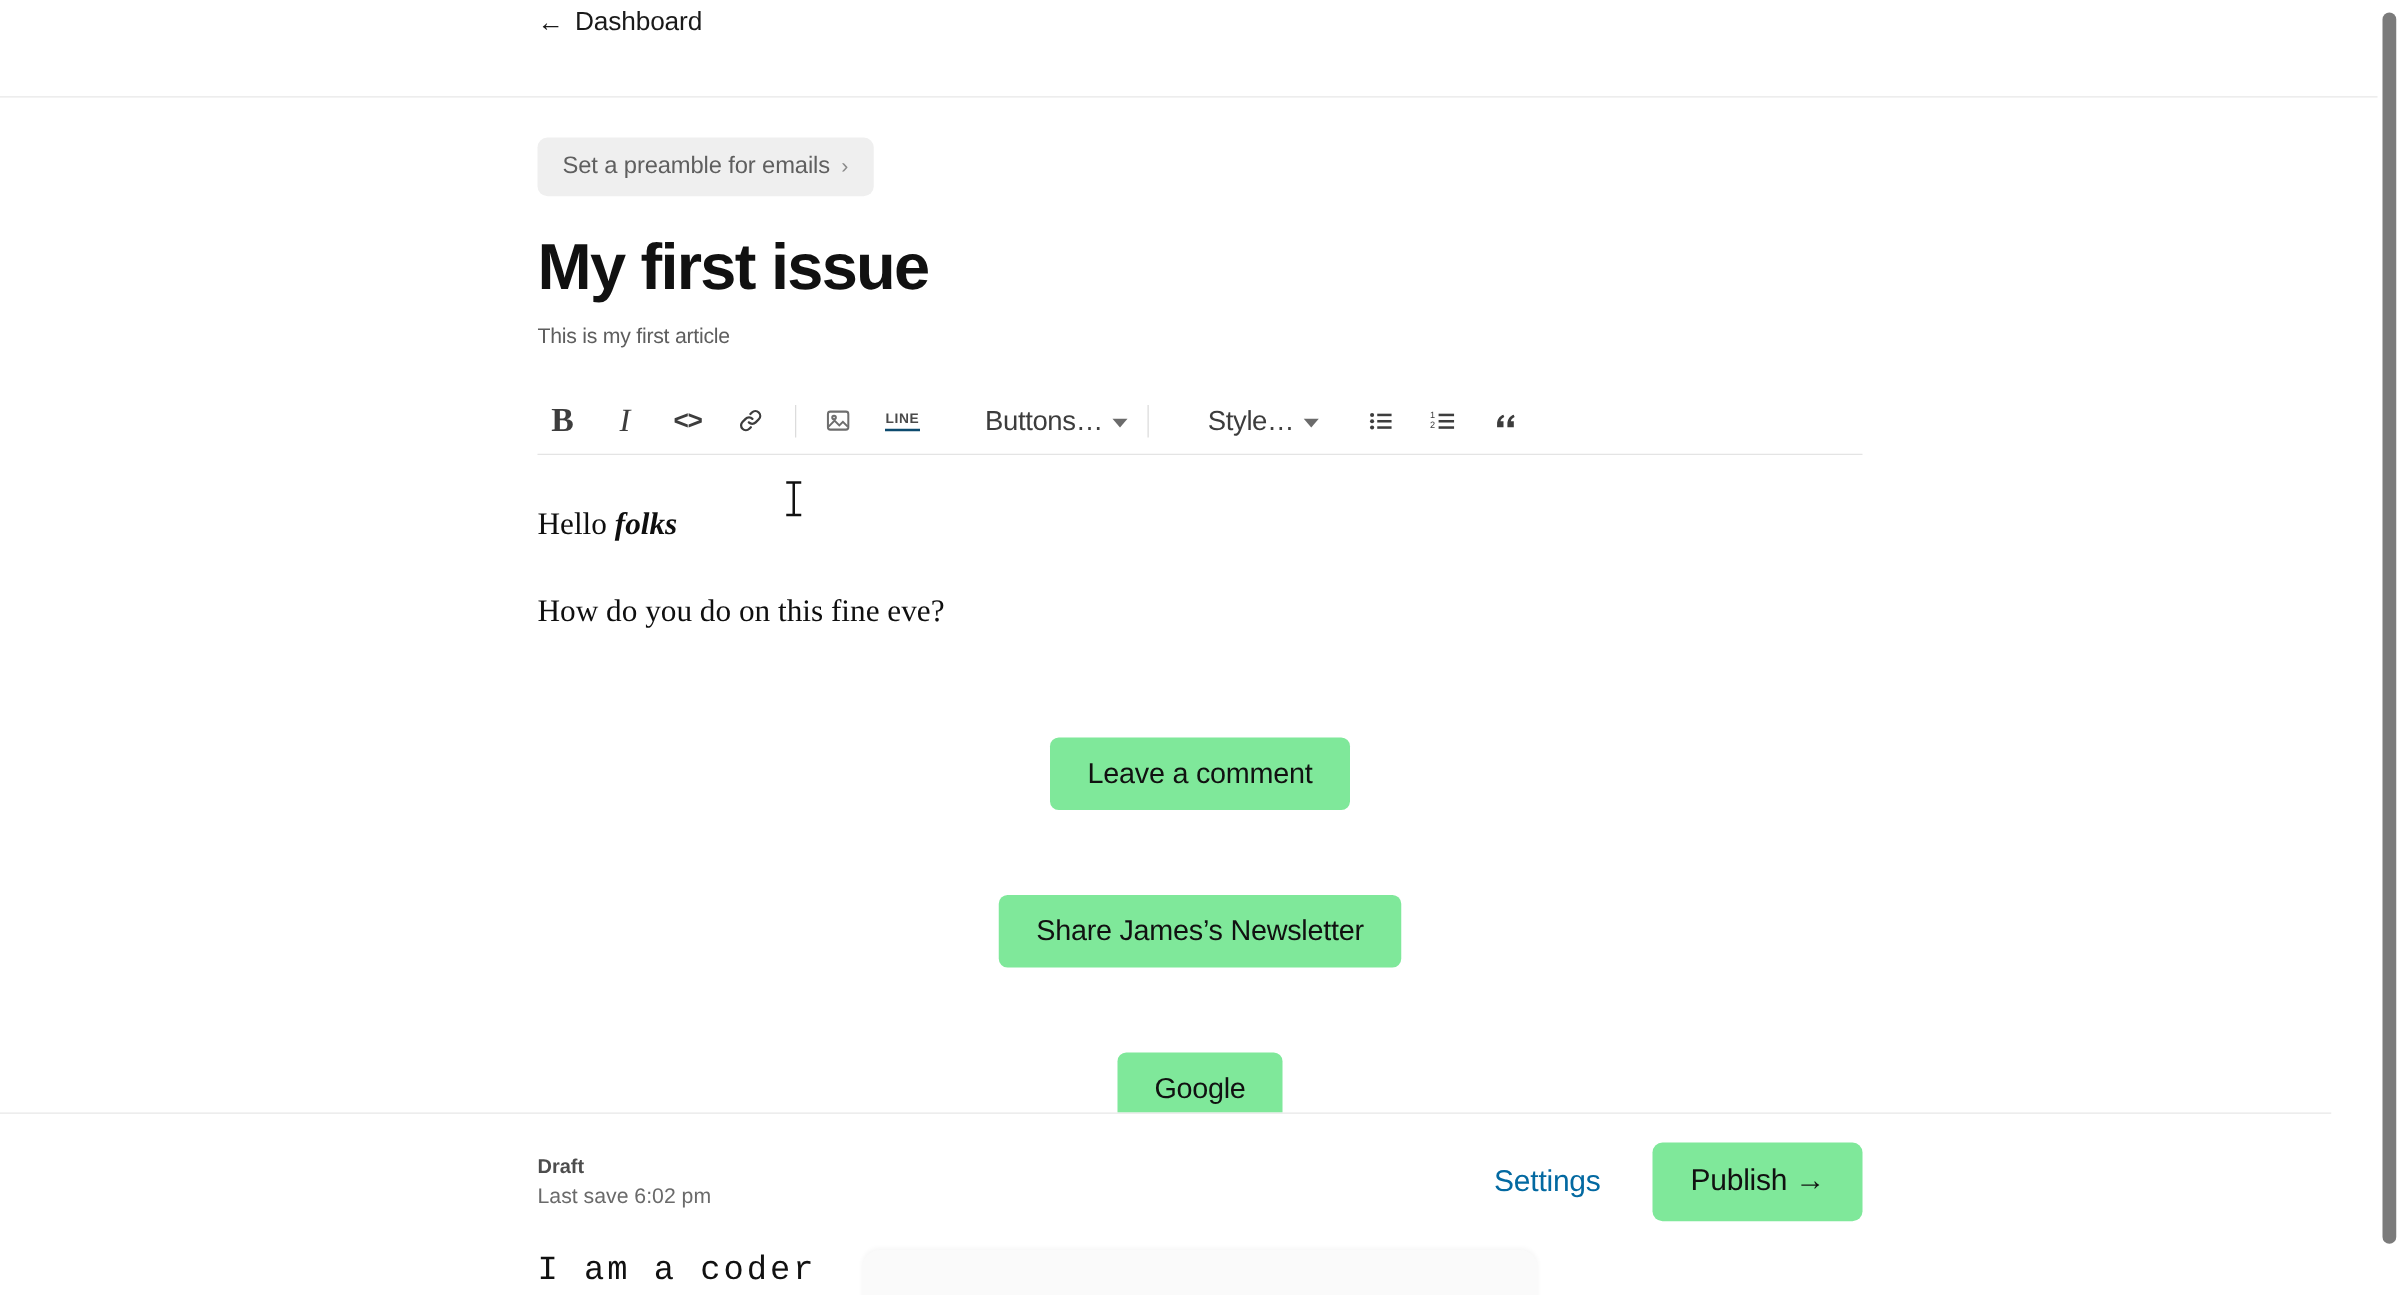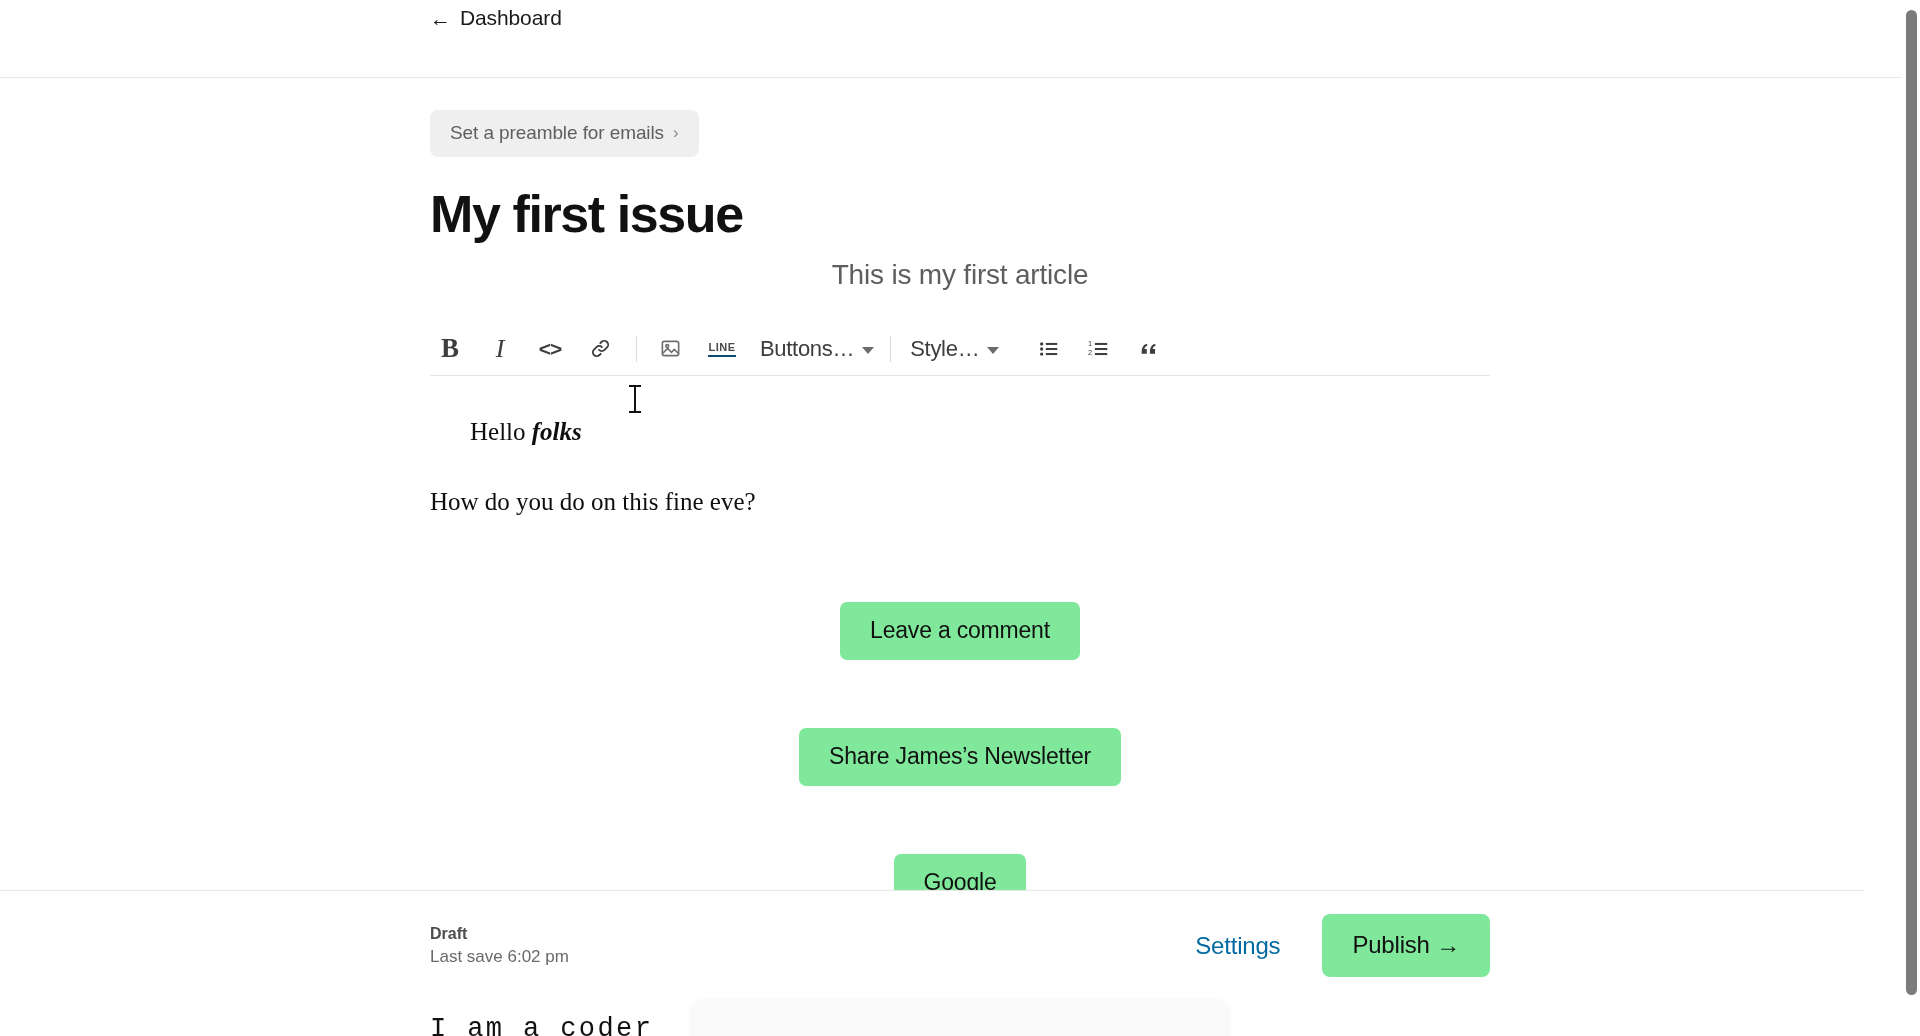--- a/index.html
+++ b/index.html
@@ -38,21 +38,21 @@
   .pill-chevron { font-size: 17px; color: #8a8a8a; font-weight: 300; }
 
   .doc-title {
     margin-top: 30px;
     font-size: 52px; font-weight: bold; color: #111;
     letter-spacing: -1.4px; line-height: 1.05;
     font-stretch: condensed;
   }
   .doc-subtitle {
     margin-top: 17px;
-    font-size: 28px; color: #5e5e5e; letter-spacing: -0.2px; text-align: center;
+    font-size: 17px; color: #5e5e5e; letter-spacing: -0.2px;
   }
 
   
   .toolbar {
     margin-top: 32px; height: 53px;
     display: flex; align-items: center;
     border-bottom: 1px solid #e4e4e4;
     width: 1060px;
   }
   .tb-btn {
@@ -71,33 +71,34 @@
   }
   .tb-line-label {
     font-size: 11px; font-weight: bold; letter-spacing: 0.5px;
     color: #4a4a4a; border-bottom: 2px solid #0c4a6e; padding-bottom: 2px;
   }
   .tb-drop {
     display: flex; align-items: center; gap: 8px;
     font-size: 22px; color: #3d3d3d; cursor: pointer;
     padding: 0 6px; height: 40px; margin-right: 4px;
     letter-spacing: -0.3px;
+    margin-left: 28px;
   }
   .caret-down {
     width: 0; height: 0; border-left: 6px solid transparent;
     border-right: 6px solid transparent; border-top: 7px solid #6b6b6b;
     margin-top: 3px;
   }
 
   
   .article { font-family: "Liberation Serif", serif; color: #111; }
   .para {
     font-size: 25px; line-height: 1.45; margin-top: 34px; color: #0f0f0f;
   }
-  .para:first-child { margin-top: 38px; margin-left: 40px; }
+  .para:first-child { margin-top: 38px; }
   .bi { font-weight: bold; font-style: italic; }
 
   .btn-row { display: flex; justify-content: center; margin-top: 30px; }
   .green-btn {
     background: #7FE89A; color: #111; border: none;
     border-radius: 7px; cursor: pointer;
     font-family: "Liberation Sans", sans-serif;
     font-size: 23px; letter-spacing: -0.2px;
     padding: 17px 30px 18px 30px;
     line-height: 1;

